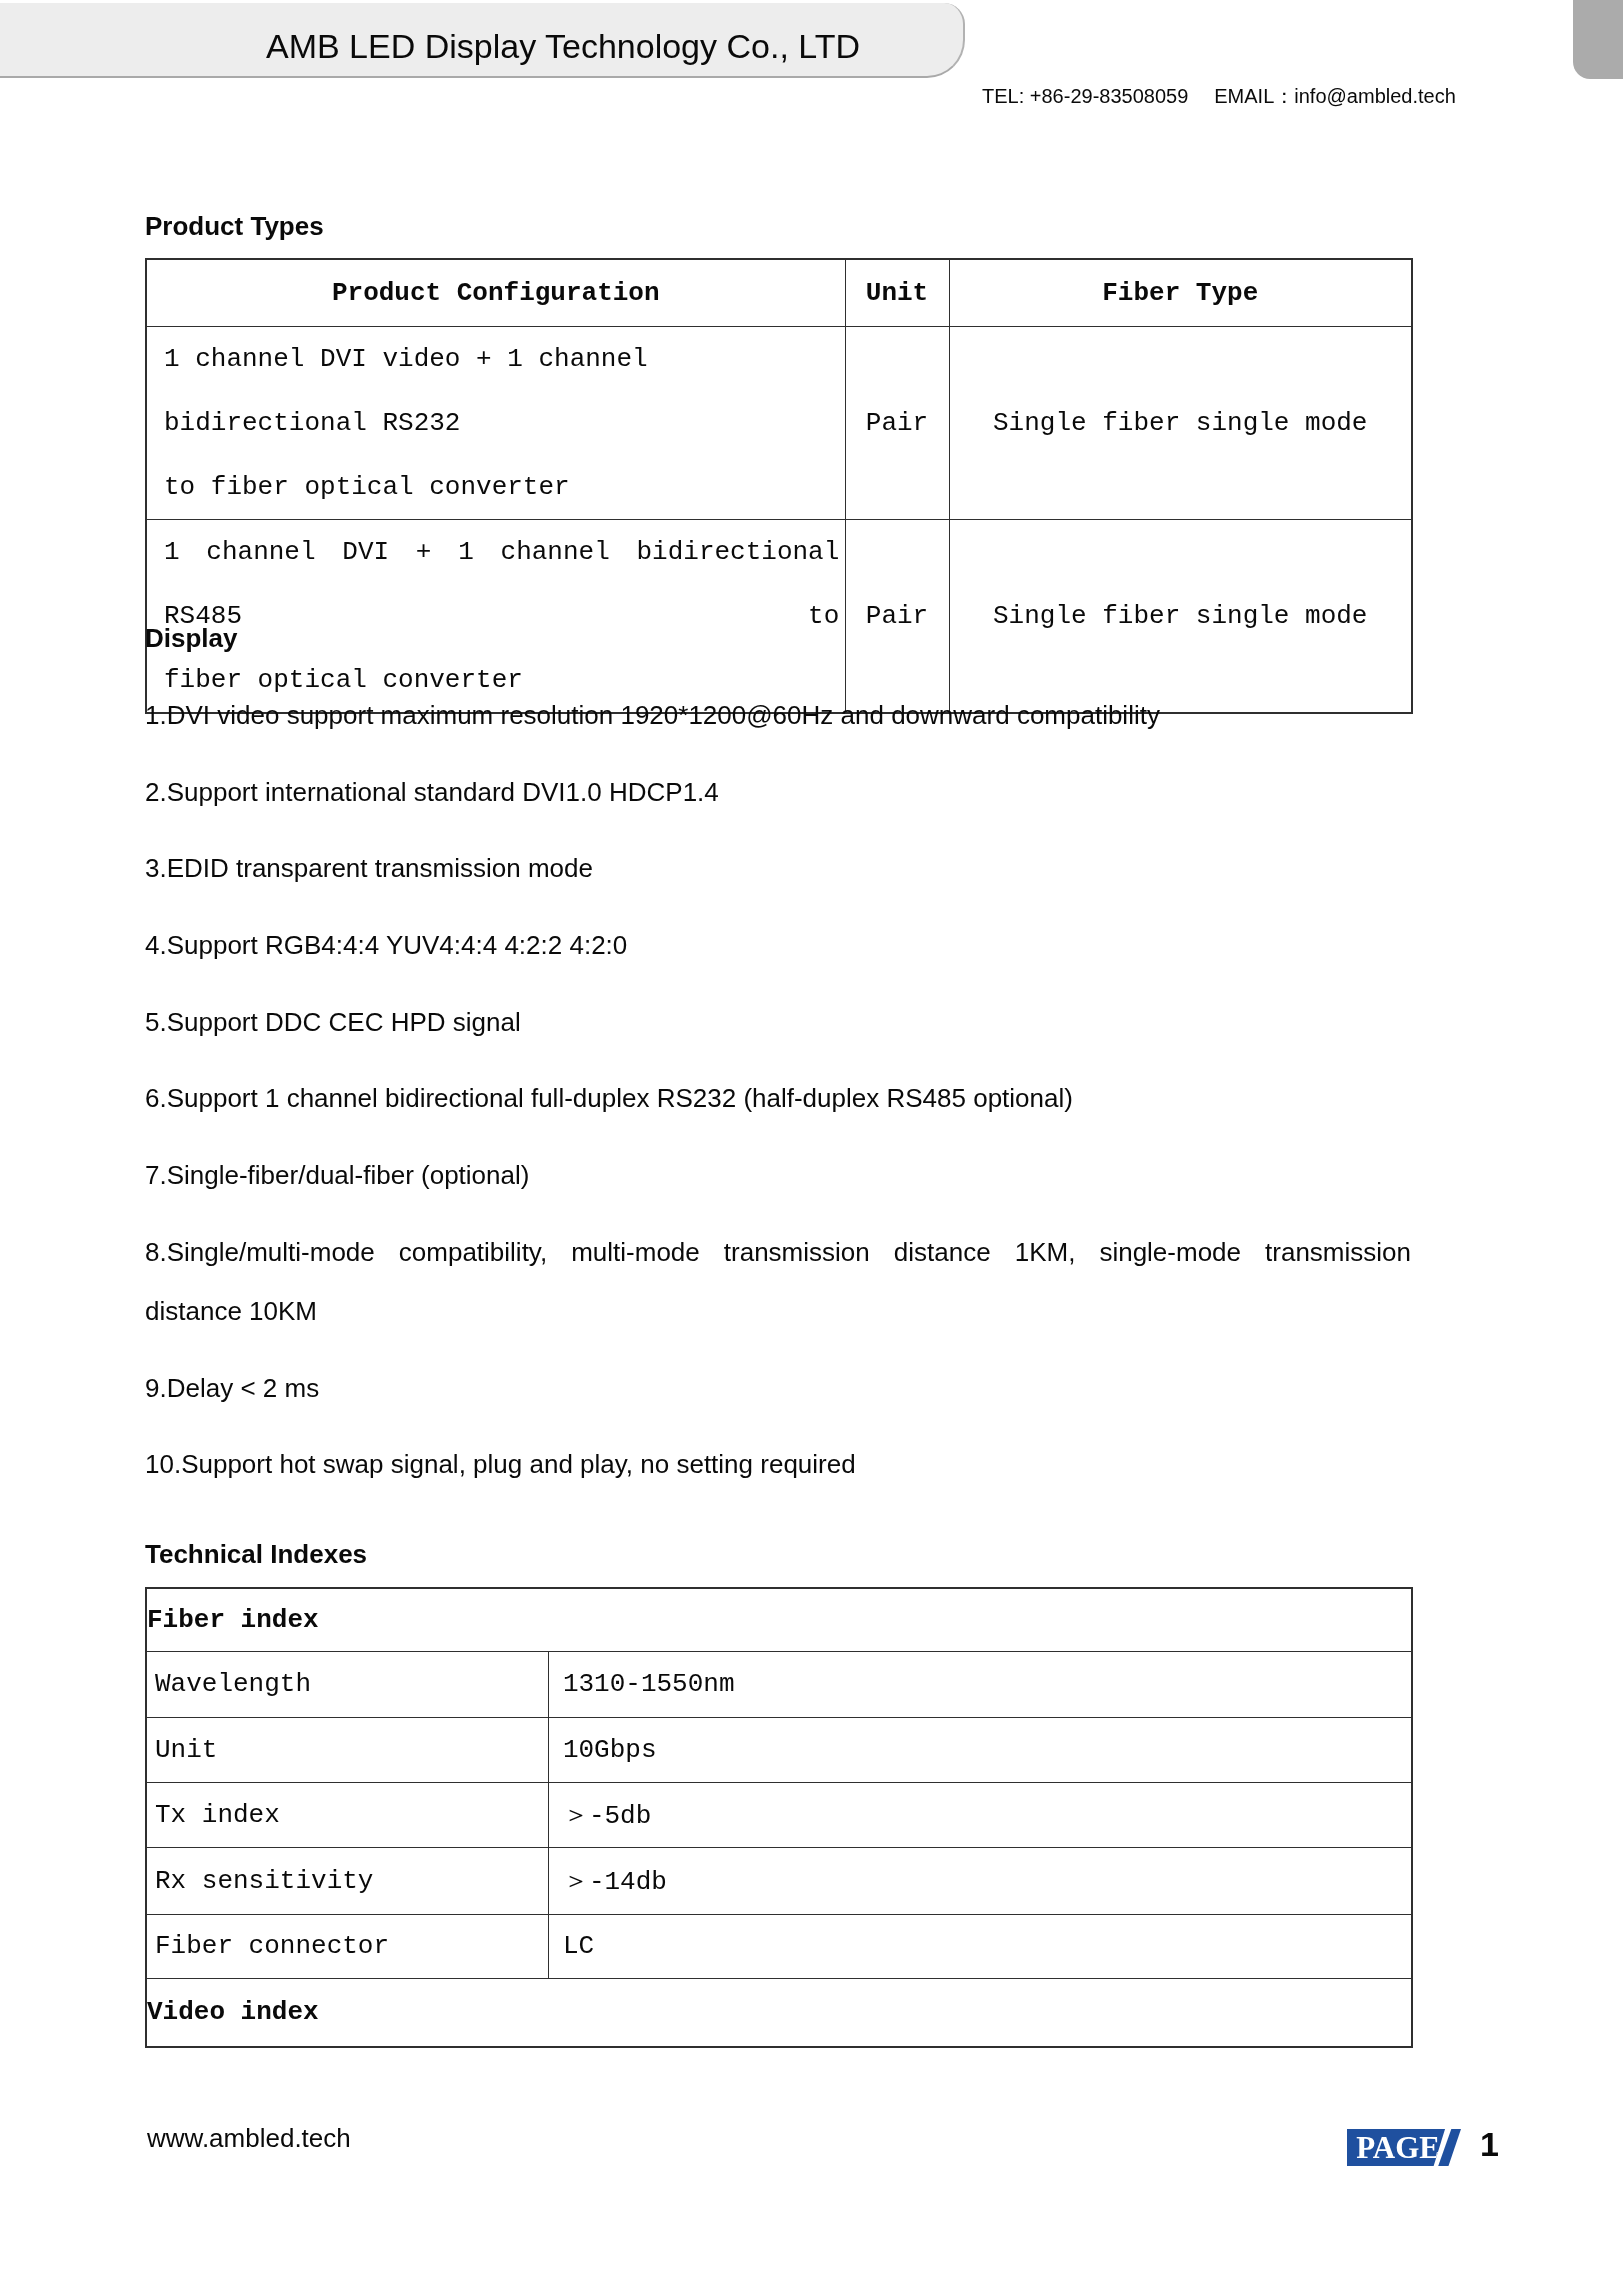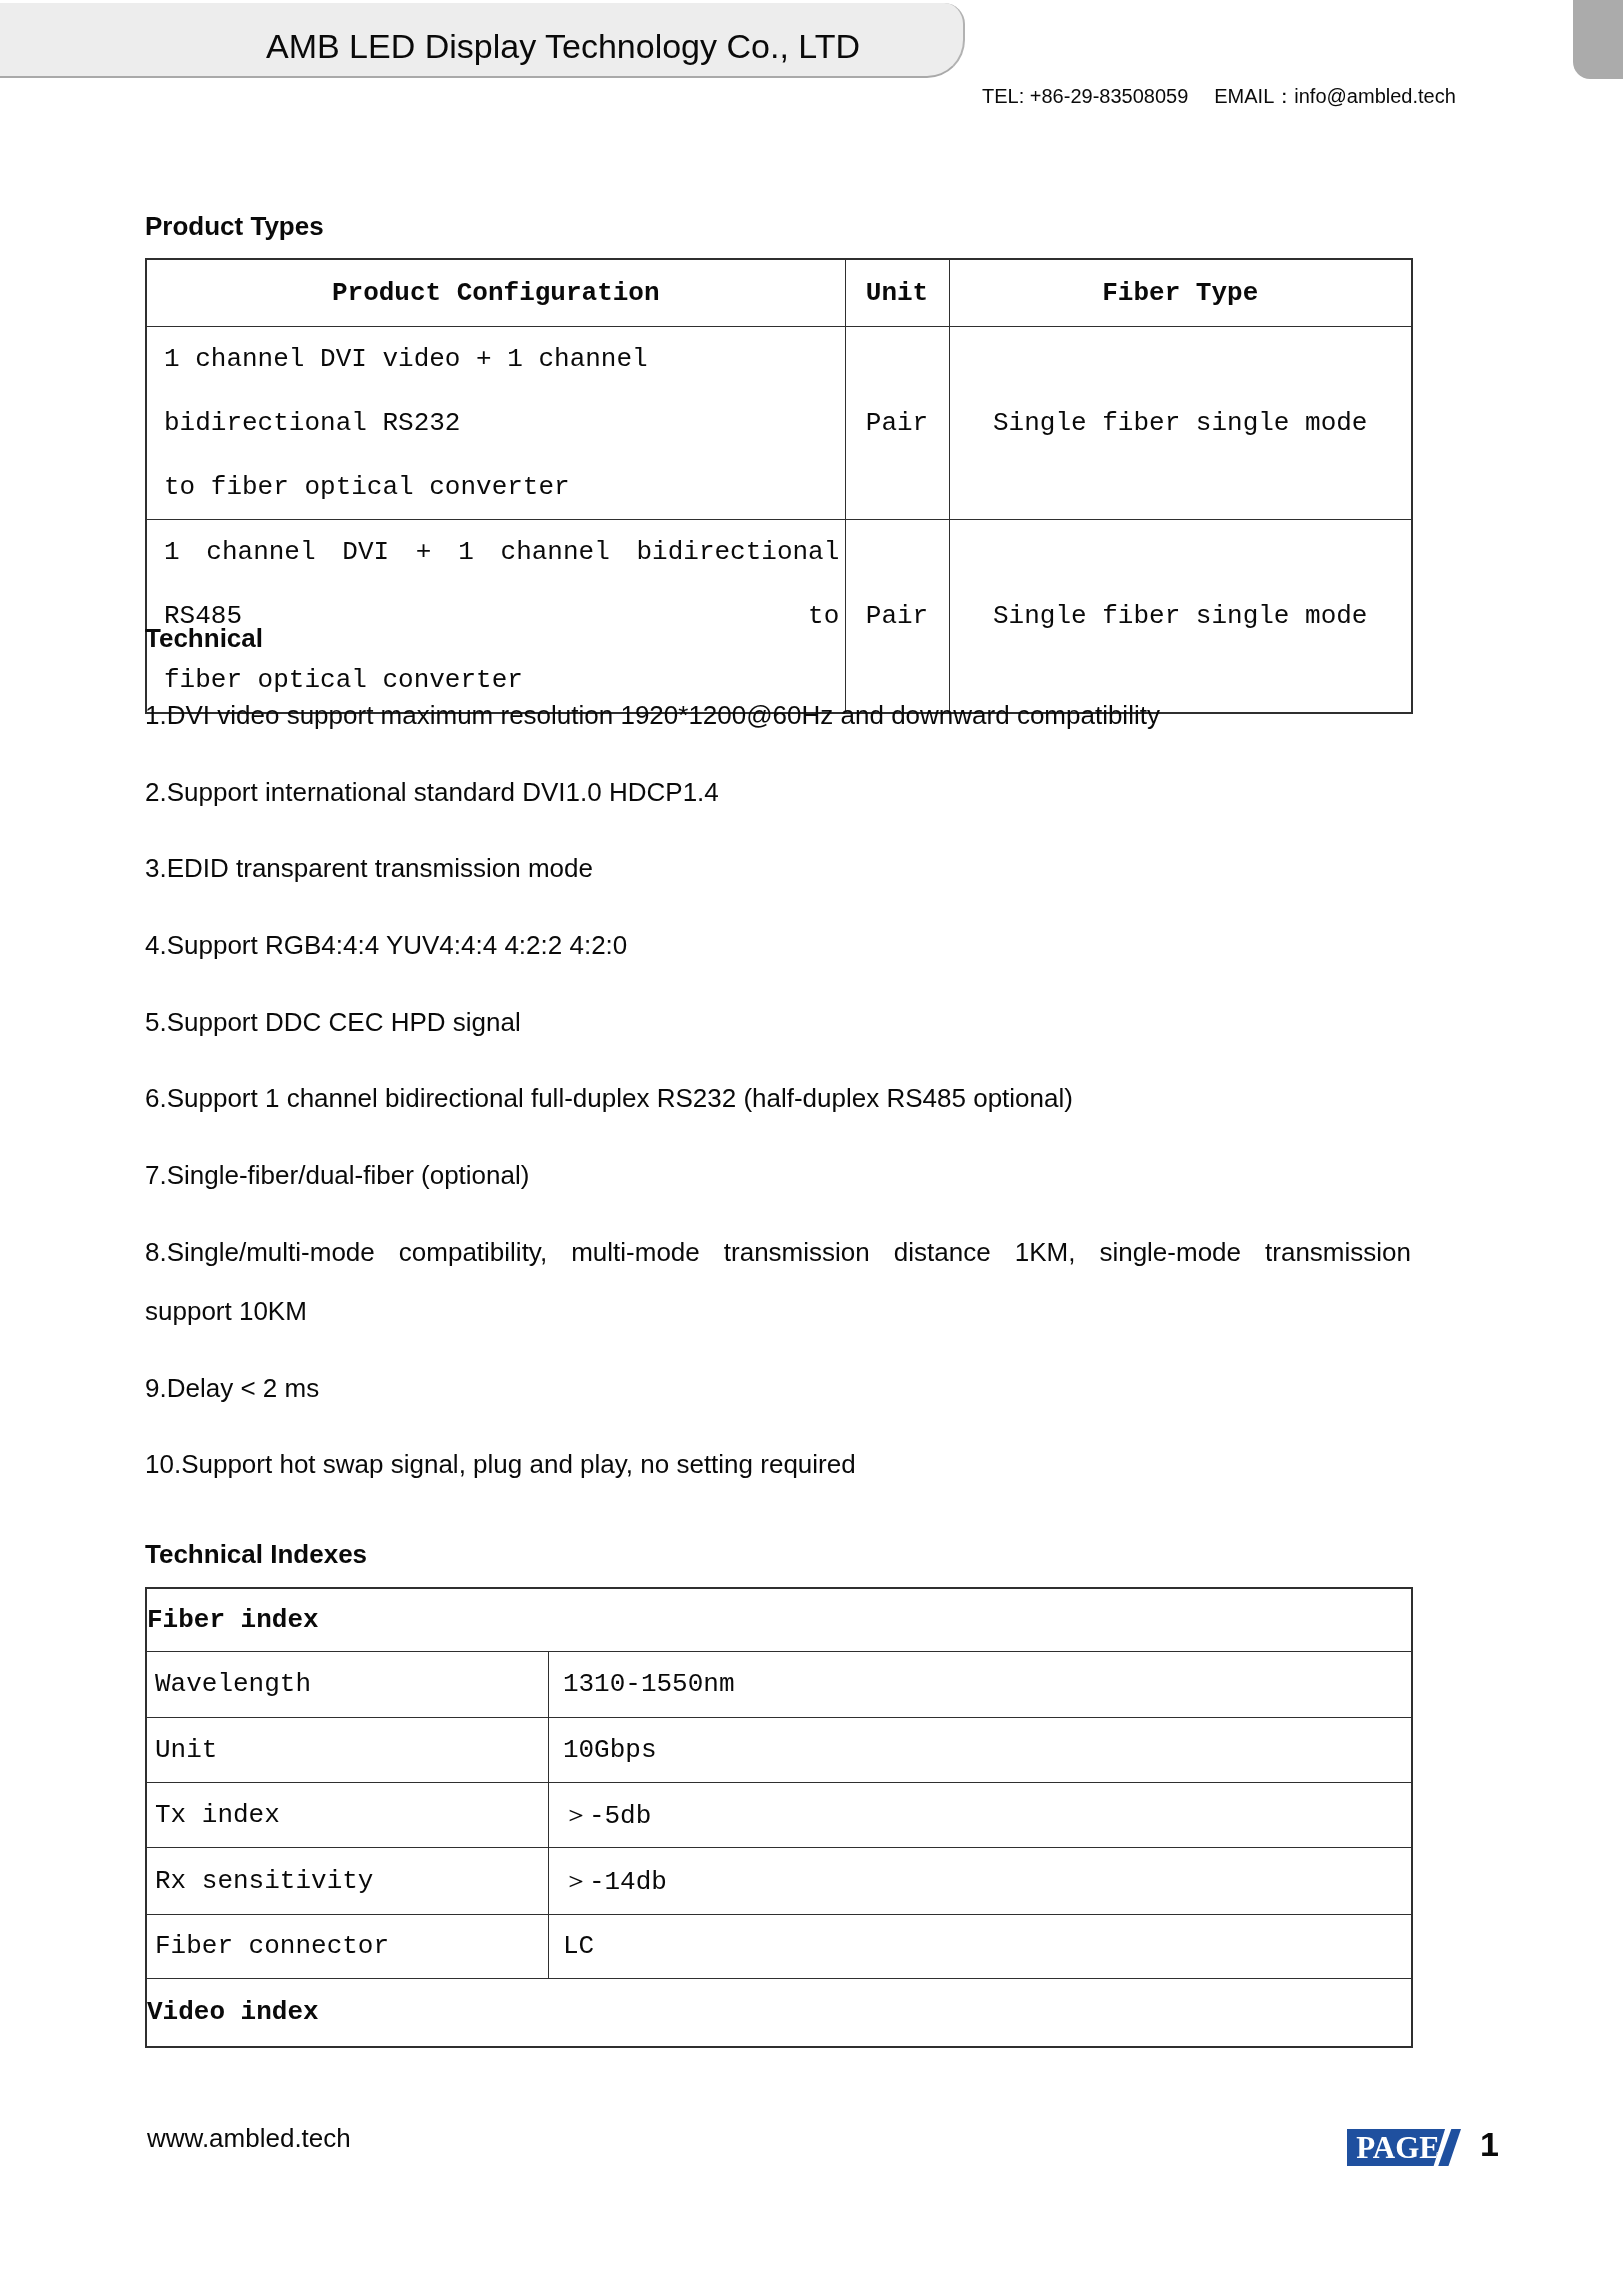--- a/index.html
+++ b/index.html
@@ -103,33 +103,33 @@
       <td class="cell-config">
         <span class="jl">1 channel DVI + 1 channel bidirectional RS485 to</span>
         <span class="bl">fiber optical converter</span>
       </td>
       <td class="cell-center">Pair</td>
       <td class="cell-center">Single fiber single mode</td>
     </tr>
   </tbody>
     </table>
 
-  <div class="h-bold" id="h-features">Technical</div>
+  <div class="h-bold" id="h-features">Display</div>
 
   <div id="features-list">
     <p><span>1.DVI video support maximum resolution 1920*1200@60Hz and downward compatibility</span></p>
     <p><span>2.Support international standard DVI1.0 HDCP1.4</span></p>
     <p><span>3.EDID transparent transmission mode</span></p>
     <p><span>4.Support RGB4:4:4 YUV4:4:4 4:2:2 4:2:0</span></p>
     <p><span>5.Support DDC CEC HPD signal</span></p>
     <p><span>6.Support 1 channel bidirectional full-duplex RS232 (half-duplex RS485 optional)</span></p>
     <p><span>7.Single-fiber/dual-fiber (optional)</span></p>
     <p>
       <span class="jl">8.Single/multi-mode compatibility, multi-mode transmission distance 1KM, single-mode transmission</span>
-      <span class="bl">support 10KM</span>
+      <span class="bl">distance 10KM</span>
     </p>
     <p><span>9.Delay &lt; 2 ms</span></p>
     <p><span>10.Support hot swap signal, plug and play, no setting required</span></p>
   </div>
 
   <div class="h-bold" id="h-technical">Technical Indexes</div>
 
   <table class="tbl" id="table-tech">
     <colgroup>
         <col style="width:402px">

